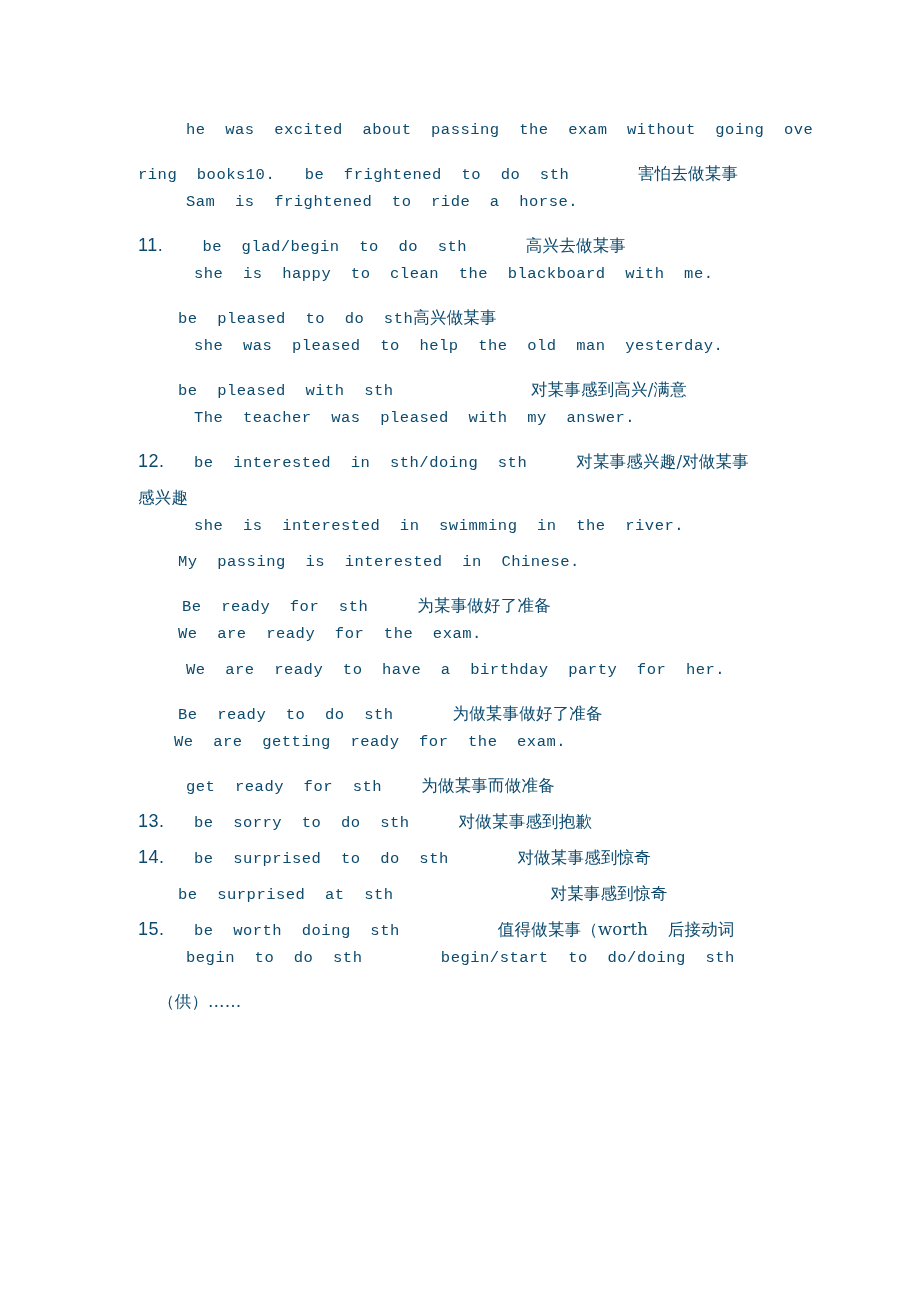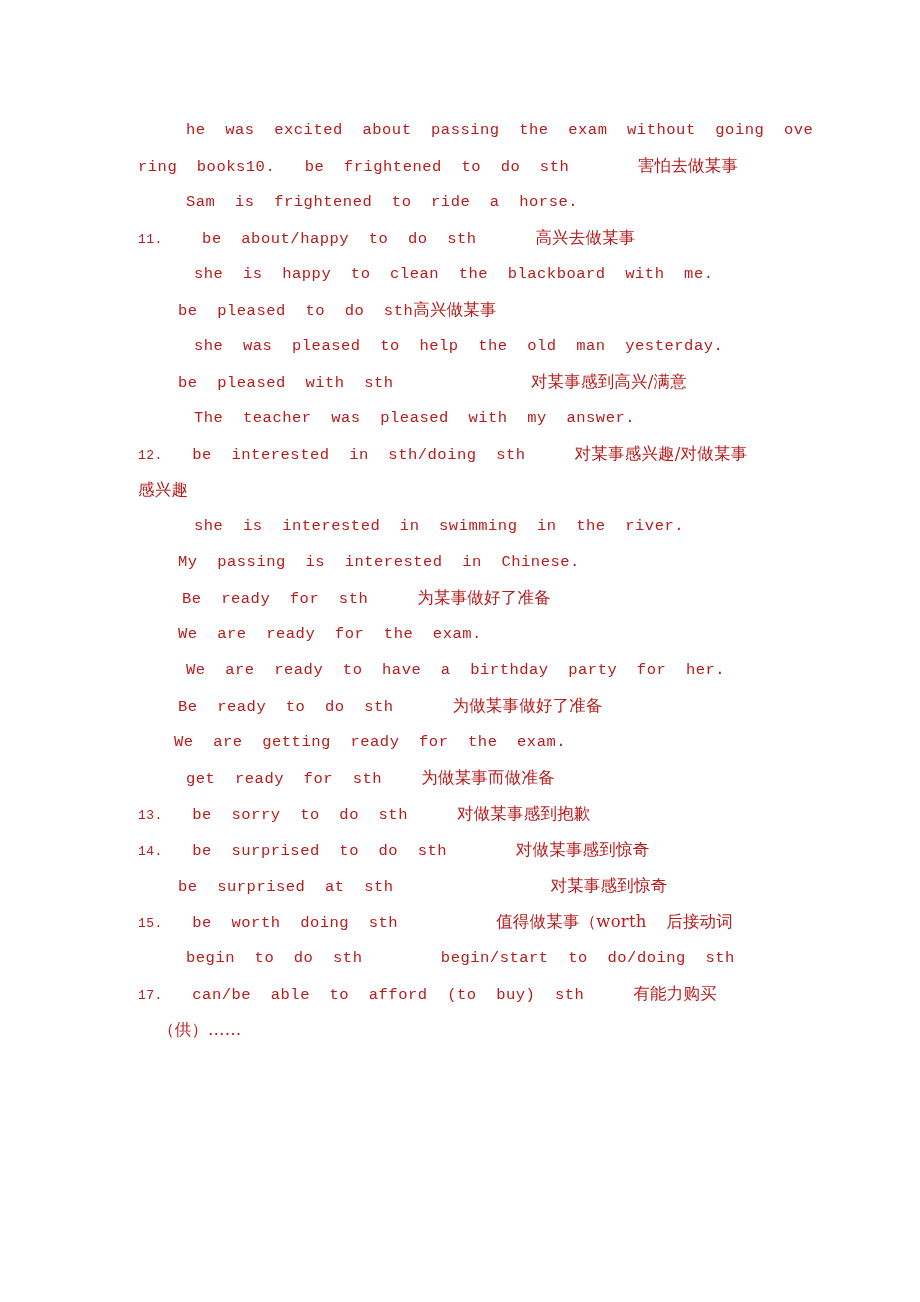--- a/index.html
+++ b/index.html
@@ -35,78 +35,78 @@
   }
 
   
   .line {
     position: relative;
     height: 36px;
     line-height: 36px;
     white-space: pre;
     font-size: 15.5px;
     letter-spacing: 0.6px;
-    color: #b91c1c;
+    color: #0c4a6e;
   }
 
   .line .seg {
     display: inline-block;
     white-space: pre;
     vertical-align: baseline;
   }
 
   
   .en {
     font-family: "Liberation Mono", "DejaVu Sans Mono", monospace;
     font-size: 15.5px;
     letter-spacing: 0.5px;
   }
 
   
   .zh {
     font-family: "DejaVu Serif", "Liberation Serif", serif;
     font-size: 16.5px;
     letter-spacing: 0.2px;
+    margin-top: 8px;
   }
 
   
   .num {
-    font-family: Liberation Mono, monospace;
-    font-size: 13px;
+    font-family: Liberation Sans, sans-serif;
+    font-size: 18px;
     letter-spacing: 0.5px;
   }
 
   
   .pad { display: inline-block; }
 </style>
 </head>
 <body style="background: rgb(255, 255, 255);">
 
 <div class="page">
   <div class="doc-body">
       <div class="line" id="line-1"><span class="pad" style="width: 48px;"></span><span class="seg en">he  was  excited  about  passing  the  exam  without  going  ove</span></div>
       <div class="line" id="line-2"><span class="seg en">ring  books10.   be  frightened  to  do  sth</span><span class="seg en">       </span><span class="seg zh">害怕去做某事</span></div>
       <div class="line" id="line-3"><span class="pad" style="width: 48px;"></span><span class="seg en">Sam  is  frightened  to  ride  a  horse.</span></div>
-      <div class="line" id="line-4"><span class="seg num">11.</span><span class="seg en">    be  about/happy  to  do  sth</span><span class="seg en">      </span><span class="seg zh">高兴去做某事</span></div>
+      <div class="line" id="line-4"><span class="seg num">11.</span><span class="seg en">    be  glad/begin  to  do  sth</span><span class="seg en">      </span><span class="seg zh">高兴去做某事</span></div>
       <div class="line" id="line-5"><span class="pad" style="width: 56px;"></span><span class="seg en">she  is  happy  to  clean  the  blackboard  with  me.</span></div>
       <div class="line" id="line-6"><span class="pad" style="width: 40px;"></span><span class="seg en">be  pleased  to  do  sth</span><span class="seg zh">高兴做某事</span></div>
       <div class="line" id="line-7"><span class="pad" style="width: 56px;"></span><span class="seg en">she  was  pleased  to  help  the  old  man  yesterday.</span></div>
       <div class="line" id="line-8"><span class="pad" style="width: 40px;"></span><span class="seg en">be  pleased  with  sth</span><span class="seg en">              </span><span class="seg zh">对某事感到高兴/满意</span></div>
       <div class="line" id="line-9"><span class="pad" style="width: 56px;"></span><span class="seg en">The  teacher  was  pleased  with  my  answer.</span></div>
       <div class="line" id="line-10"><span class="seg num">12.</span><span class="seg en">   be  interested  in  sth/doing  sth</span><span class="seg en">     </span><span class="seg zh">对某事感兴趣/对做某事</span></div>
       <div class="line" id="line-11"><span class="seg zh">感兴趣</span></div>
       <div class="line" id="line-12"><span class="pad" style="width: 56px;"></span><span class="seg en">she  is  interested  in  swimming  in  the  river.</span></div>
       <div class="line" id="line-13"><span class="pad" style="width: 40px;"></span><span class="seg en">My  passing  is  interested  in  Chinese.</span></div>
       <div class="line" id="line-15"><span class="pad" style="width: 44px;"></span><span class="seg en">Be  ready  for  sth</span><span class="seg en">     </span><span class="seg zh">为某事做好了准备</span></div>
       <div class="line" id="line-16"><span class="pad" style="width: 40px;"></span><span class="seg en">We  are  ready  for  the  exam.</span></div>
       <div class="line" id="line-18"><span class="pad" style="width: 48px;"></span><span class="seg en">We  are  ready  to  have  a  birthday  party  for  her.</span></div>
       <div class="line" id="line-17"><span class="pad" style="width: 40px;"></span><span class="seg en">Be  ready  to  do  sth</span><span class="seg en">      </span><span class="seg zh">为做某事做好了准备</span></div>
       <div class="line" id="line-20"><span class="pad" style="width: 36px;"></span><span class="seg en">We  are  getting  ready  for  the  exam.</span></div>
       <div class="line" id="line-21"><span class="pad" style="width: 48px;"></span><span class="seg en">get  ready  for  sth</span><span class="seg en">    </span><span class="seg zh">为做某事而做准备</span></div>
       <div class="line" id="line-22"><span class="seg num">13.</span><span class="seg en">   be  sorry  to  do  sth</span><span class="seg en">     </span><span class="seg zh">对做某事感到抱歉</span></div>
       <div class="line" id="line-23"><span class="seg num">14.</span><span class="seg en">   be  surprised  to  do  sth</span><span class="seg en">       </span><span class="seg zh">对做某事感到惊奇</span></div>
       <div class="line" id="line-24"><span class="pad" style="width: 40px;"></span><span class="seg en">be  surprised  at  sth</span><span class="seg en">                </span><span class="seg zh">对某事感到惊奇</span></div>
       <div class="line" id="line-25"><span class="seg num">15.</span><span class="seg en">   be  worth  doing  sth</span><span class="seg en">          </span><span class="seg zh">值得做某事（worth</span><span class="seg en">  </span><span class="seg zh">后接动词</span></div>
       <div class="line" id="line-27"><span class="pad" style="width: 48px;"></span><span class="seg en">begin  to  do  sth</span><span class="seg en">        </span><span class="seg en">begin/start  to  do/doing  sth</span></div>
-      <div class="line" id="line-28"><span class="seg num">17.</span><span class="seg en">   can/be  able  to  afford  (to  buy)  sth</span><span class="seg en">     </span><span class="seg zh">有能力购买</span></div>
       <div class="line" id="line-29"><span class="pad" style="width: 20px;"></span><span class="seg zh">（供）……</span></div>
     </div>
 </div>
 
 </body></html>

